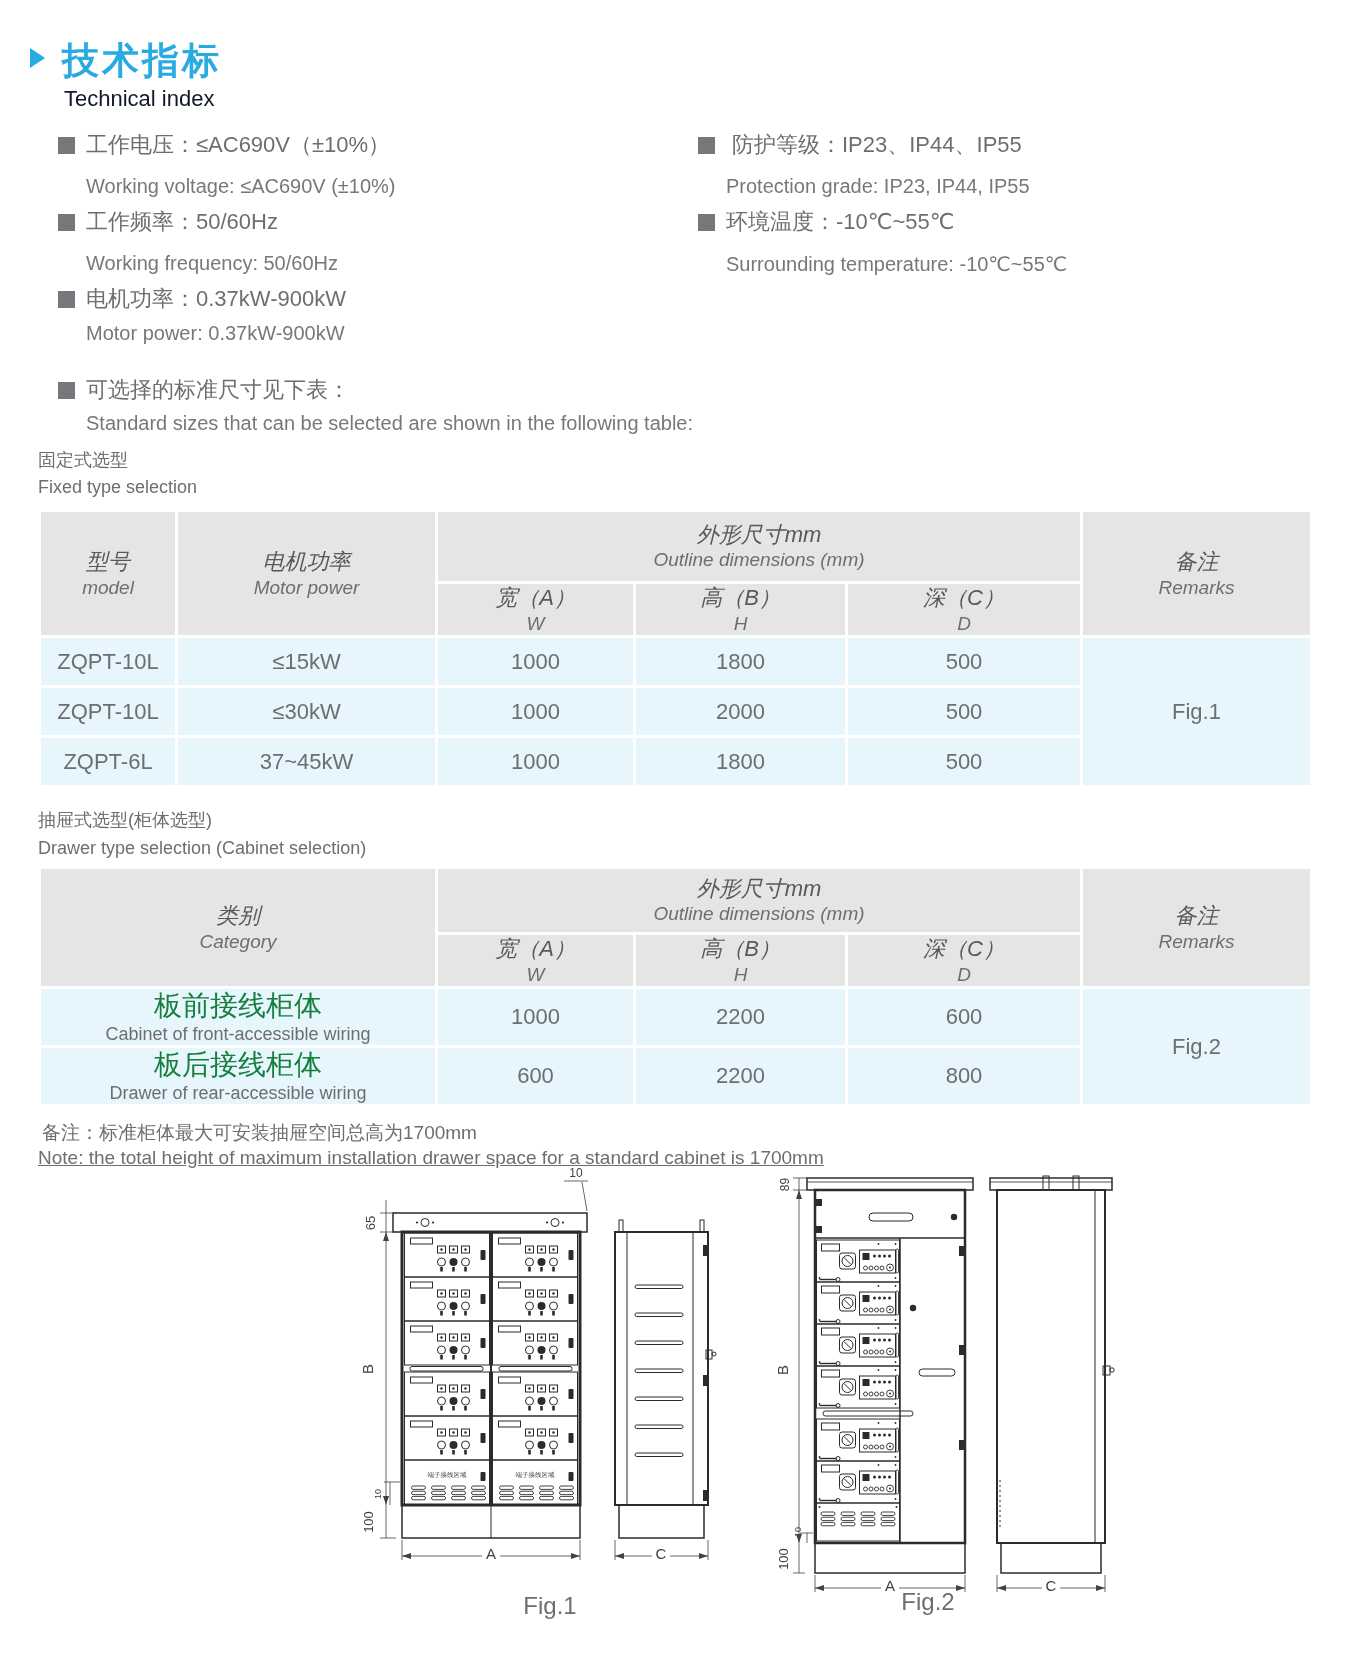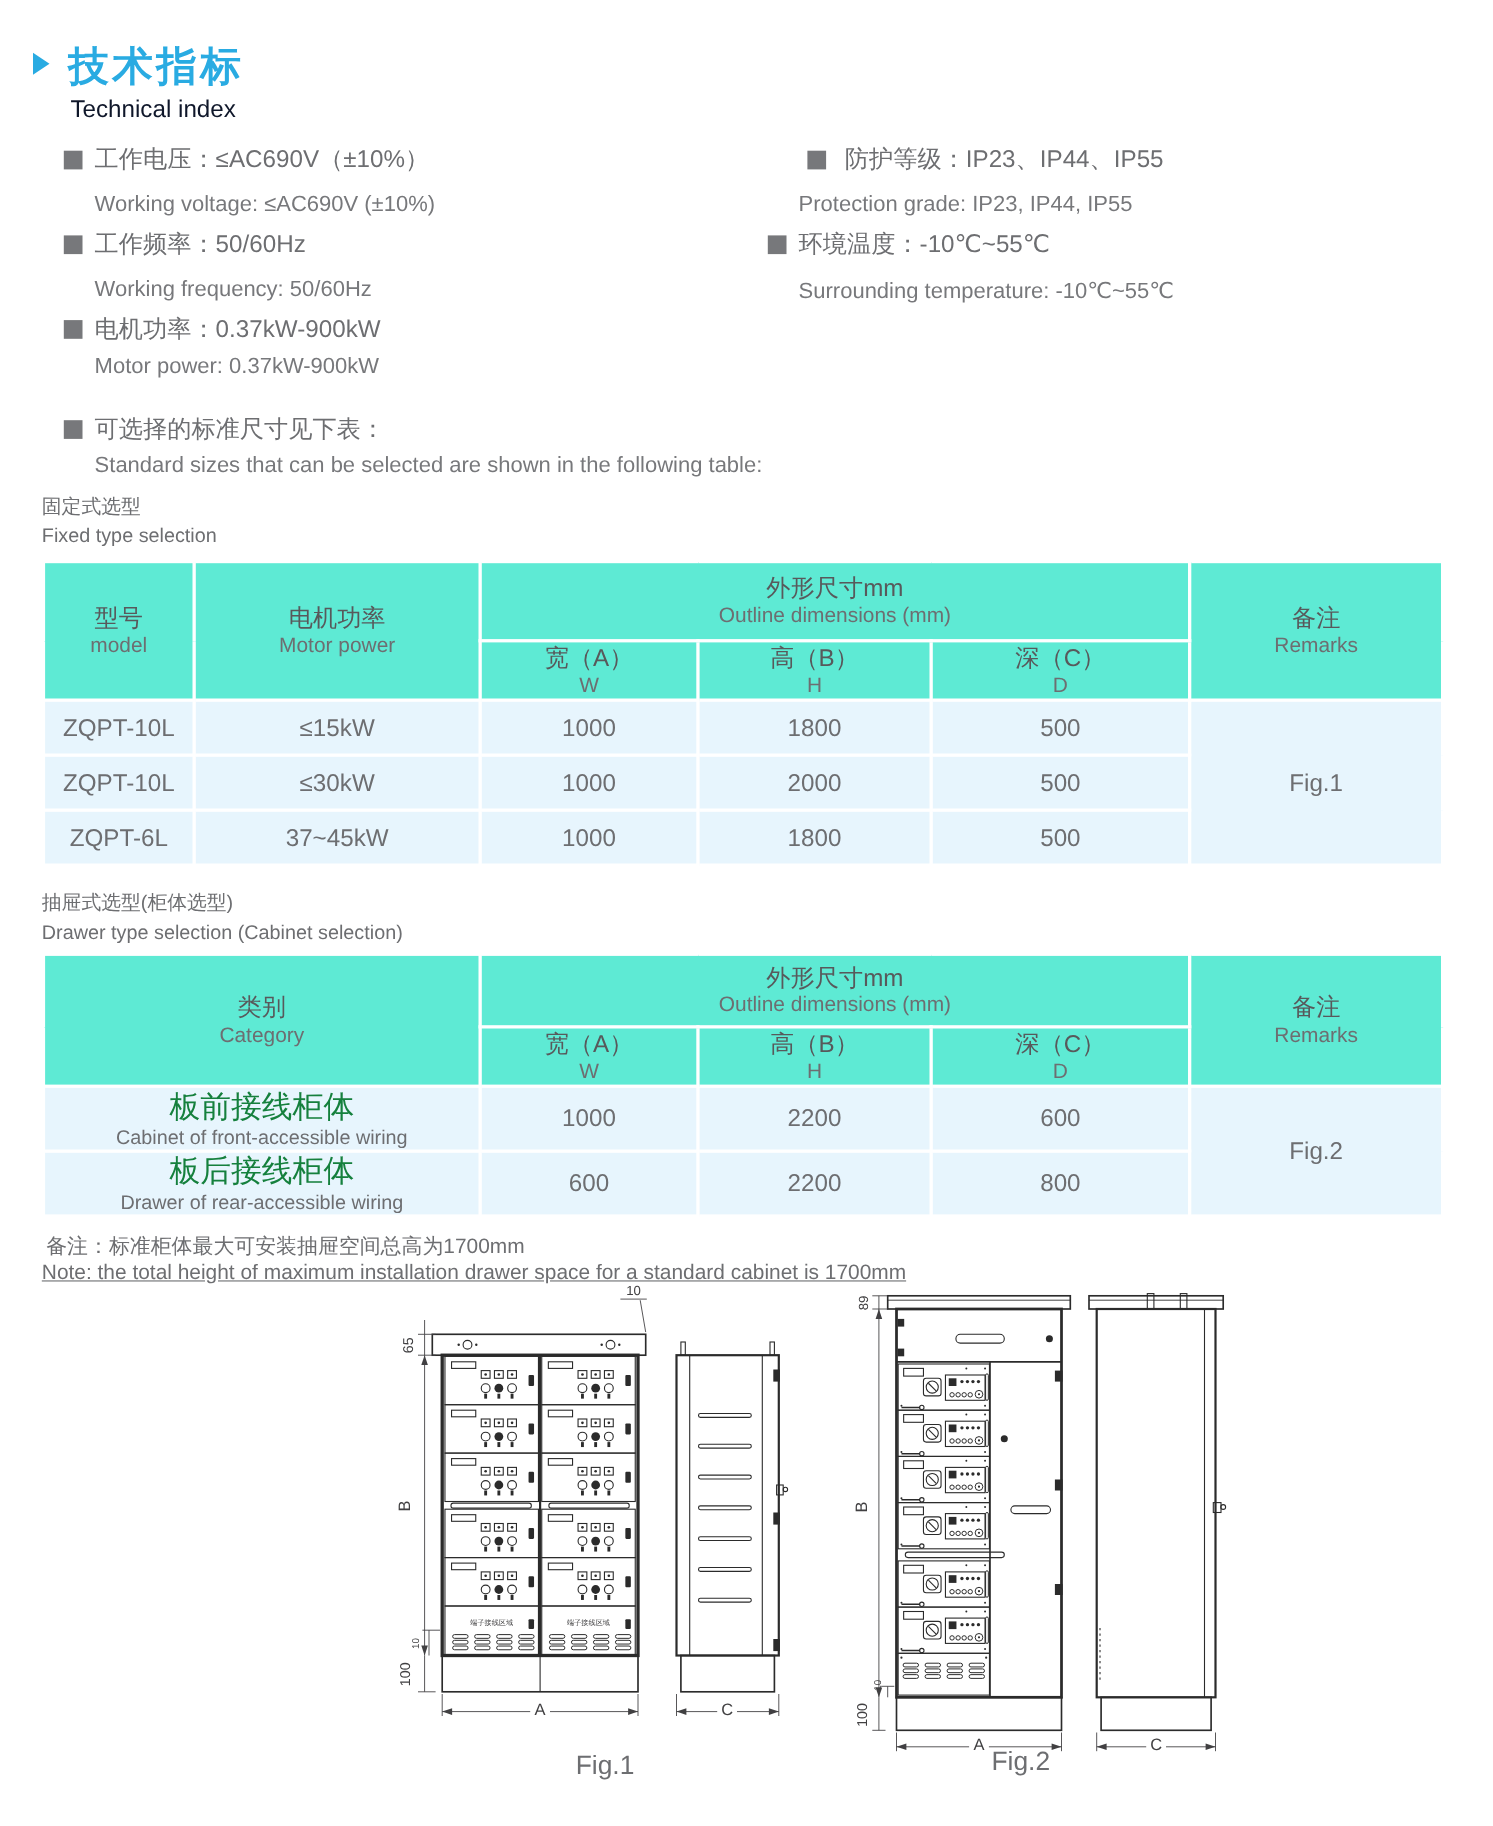--- a/index.html
+++ b/index.html
@@ -8,21 +8,21 @@
   .abs{position:absolute;}
   .title-cn{font-size:37px;color:#29abe2;letter-spacing:3px;font-weight:bold;}
   .title-en{font-size:22px;color:#0f172a;}
   .arrow{width:0;height:0;border-left:15px solid #29abe2;border-top:10px solid transparent;border-bottom:10px solid transparent;}
   .spec{display:flex;align-items:center;gap:11px;font-size:22px;color:#6d6e71;white-space:nowrap;}
   .bullet{display:inline-block;width:17px;height:17px;background:#77787b;flex:0 0 auto;}
   .en{font-size:20px;color:#77787b;white-space:nowrap;}
   .seclab{font-size:18px;color:#6d6e71;white-space:nowrap;}
   table.spec-table{border-collapse:collapse;table-layout:fixed;}
   table.spec-table td{border:3px solid #fff;text-align:center;vertical-align:middle;padding:0;}
-  .th{background:#5eead4;}
+  .th{background:#e5e5e5;font-style:italic;}
   .td{background:#e7f5fd;font-size:22px;color:#6d6e71;}
   .hcn{font-size:22px;color:#58595b;line-height:1.25;}
   .hen{font-size:19px;color:#6d6e71;line-height:1.25;}
   .dcn{font-size:28px;color:#15803d;line-height:1.2;}
   .den{font-size:18px;color:#6d6e71;line-height:1.25;}
   .fig-caption{font-size:24px;color:#6d6e71;text-align:center;width:100px;}
   svg text{font-family:"Liberation Sans","DejaVu Sans",sans-serif;fill:#414042;}
 </style>
 </head>
 <body>
@@ -44,21 +44,21 @@
     <span>工作频率：50/60Hz</span>
   </div>
   <div class="abs en" style="left:86px;top:252px;">Working frequency: 50/60Hz</div>
 
   <div class="abs spec" style="left:58px;top:284px;">
     <span class="bullet"></span>
     <span>电机功率：0.37kW-900kW</span>
   </div>
   <div class="abs en" style="left:86px;top:322px;">Motor power: 0.37kW-900kW</div>
 
-  <div class="abs spec" style="left:734px;top:130px;gap:17px;">
+  <div class="abs spec" style="left:698px;top:130px;gap:17px;">
     <span class="bullet"></span>
     <span>防护等级：IP23、IP44、IP55</span>
   </div>
   <div class="abs en" style="left:726px;top:175px;">Protection grade: IP23, IP44, IP55</div>
 
   <div class="abs spec" style="left:698px;top:207px;">
     <span class="bullet"></span>
     <span>环境温度：-10℃~55℃</span>
   </div>
   <div class="abs en" style="left:726px;top:252px;">Surrounding temperature: -10℃~55℃</div>

